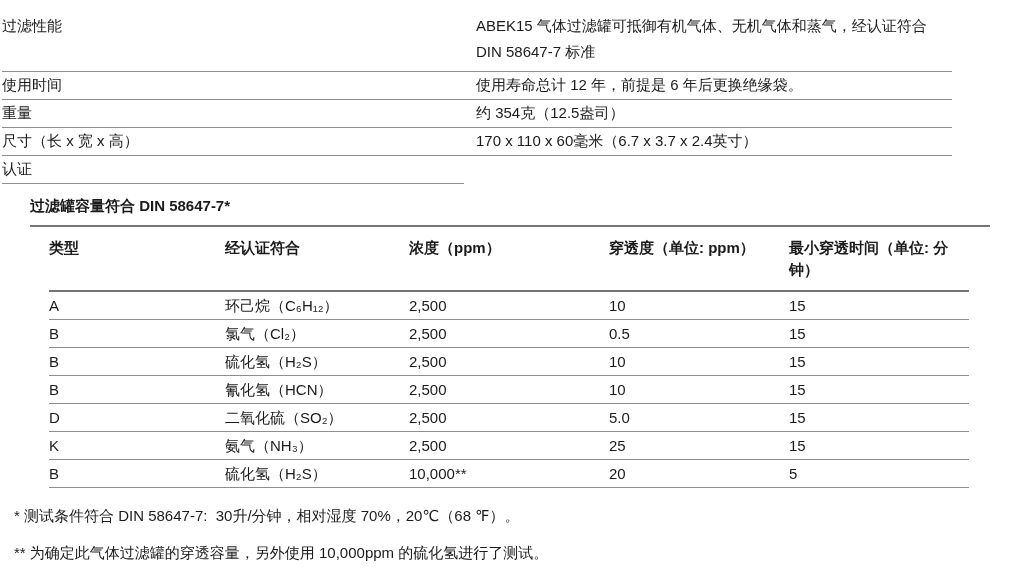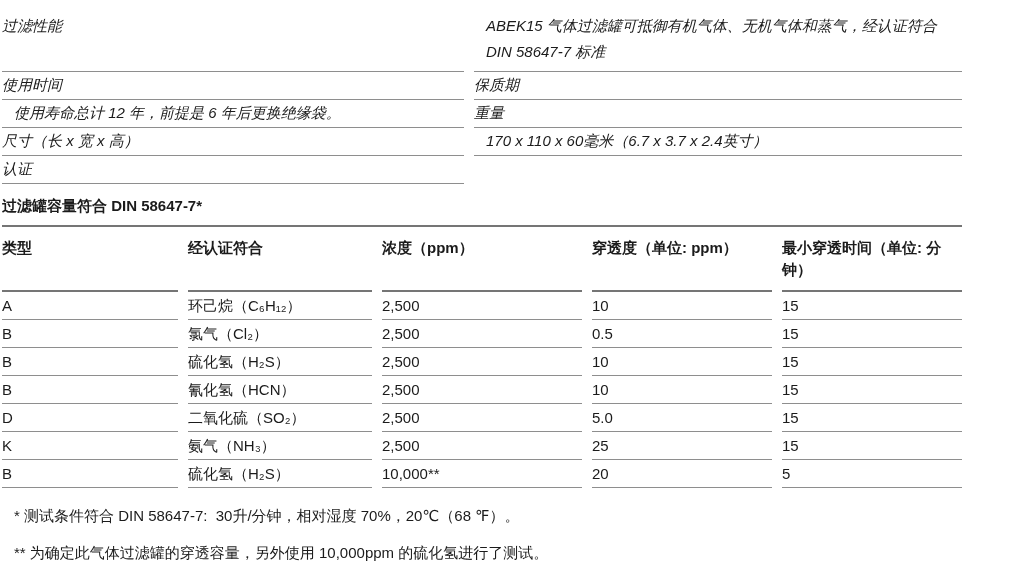--- a/index.html
+++ b/index.html
@@ -17,23 +17,21 @@
   }
   .page {
     padding: 13px 0 0 2px;
     width: 960px;
   }
 
   
   .spec-grid {
     display: grid;
     grid-template-columns: 462px 488px;
-    column-gap: 10px;
     width: 960px;
-    font-style: italic;
   }
   .spec-cell {
     border-bottom: 1px solid #8e8e8e;
     padding: 2px 0 4px 0;
     line-height: 21px;
   }
   .spec-value {
     padding-left: 12px;
   }
   
@@ -43,26 +41,27 @@
     padding-bottom: 6px;
   }
 
   
   .cap-title {
     font-weight: bold;
     width: 960px;
     margin-top: 13px;
     padding-bottom: 9px;
     border-bottom: 2px solid #757575;
+    margin-left: 28px;
   }
   .cap-grid {
     display: grid;
     grid-template-columns: 176px 184px 200px 180px 180px;
-    column-gap: 10px;
     width: 960px;
+    margin-left: 47px;
   }
   .cap-head {
     font-weight: bold;
     line-height: 22px;
     padding: 10px 0 9px 0;
     border-bottom: 2px solid #757575;
   }
   .cap-cell {
     line-height: 21px;
     padding: 3px 0 3px 0;
@@ -86,24 +85,24 @@
 <body>
 
 <div class="page">
 
   <div class="spec-grid">
     <div class="spec-cell spec-label">过滤性能</div>
     <div class="spec-cell spec-value">ABEK15 气体过滤罐可抵御有机气体、无机气体和蒸气，经认证符合 DIN 58647-7 标准</div>
 
     <div class="spec-cell spec-label">使用时间</div>
 
-    <div class="spec-cell spec-label">保质期</div>
     <div class="spec-cell spec-value">使用寿命总计 12 年，前提是 6 年后更换绝缘袋。</div>
 
     <div class="spec-cell spec-label">重量</div>
+    <div class="spec-cell spec-value">约 354克（12.5盎司）</div>
 
     <div class="spec-cell spec-label">尺寸（长 x 宽 x 高）</div>
     <div class="spec-cell spec-value">170 x 110 x 60毫米（6.7 x 3.7 x 2.4英寸）</div>
 
     <div class="spec-cell spec-label">认证</div>
   </div>
 
   <div class="cap-title">过滤罐容量符合 DIN 58647-7*</div>
 
   <div class="cap-grid">

